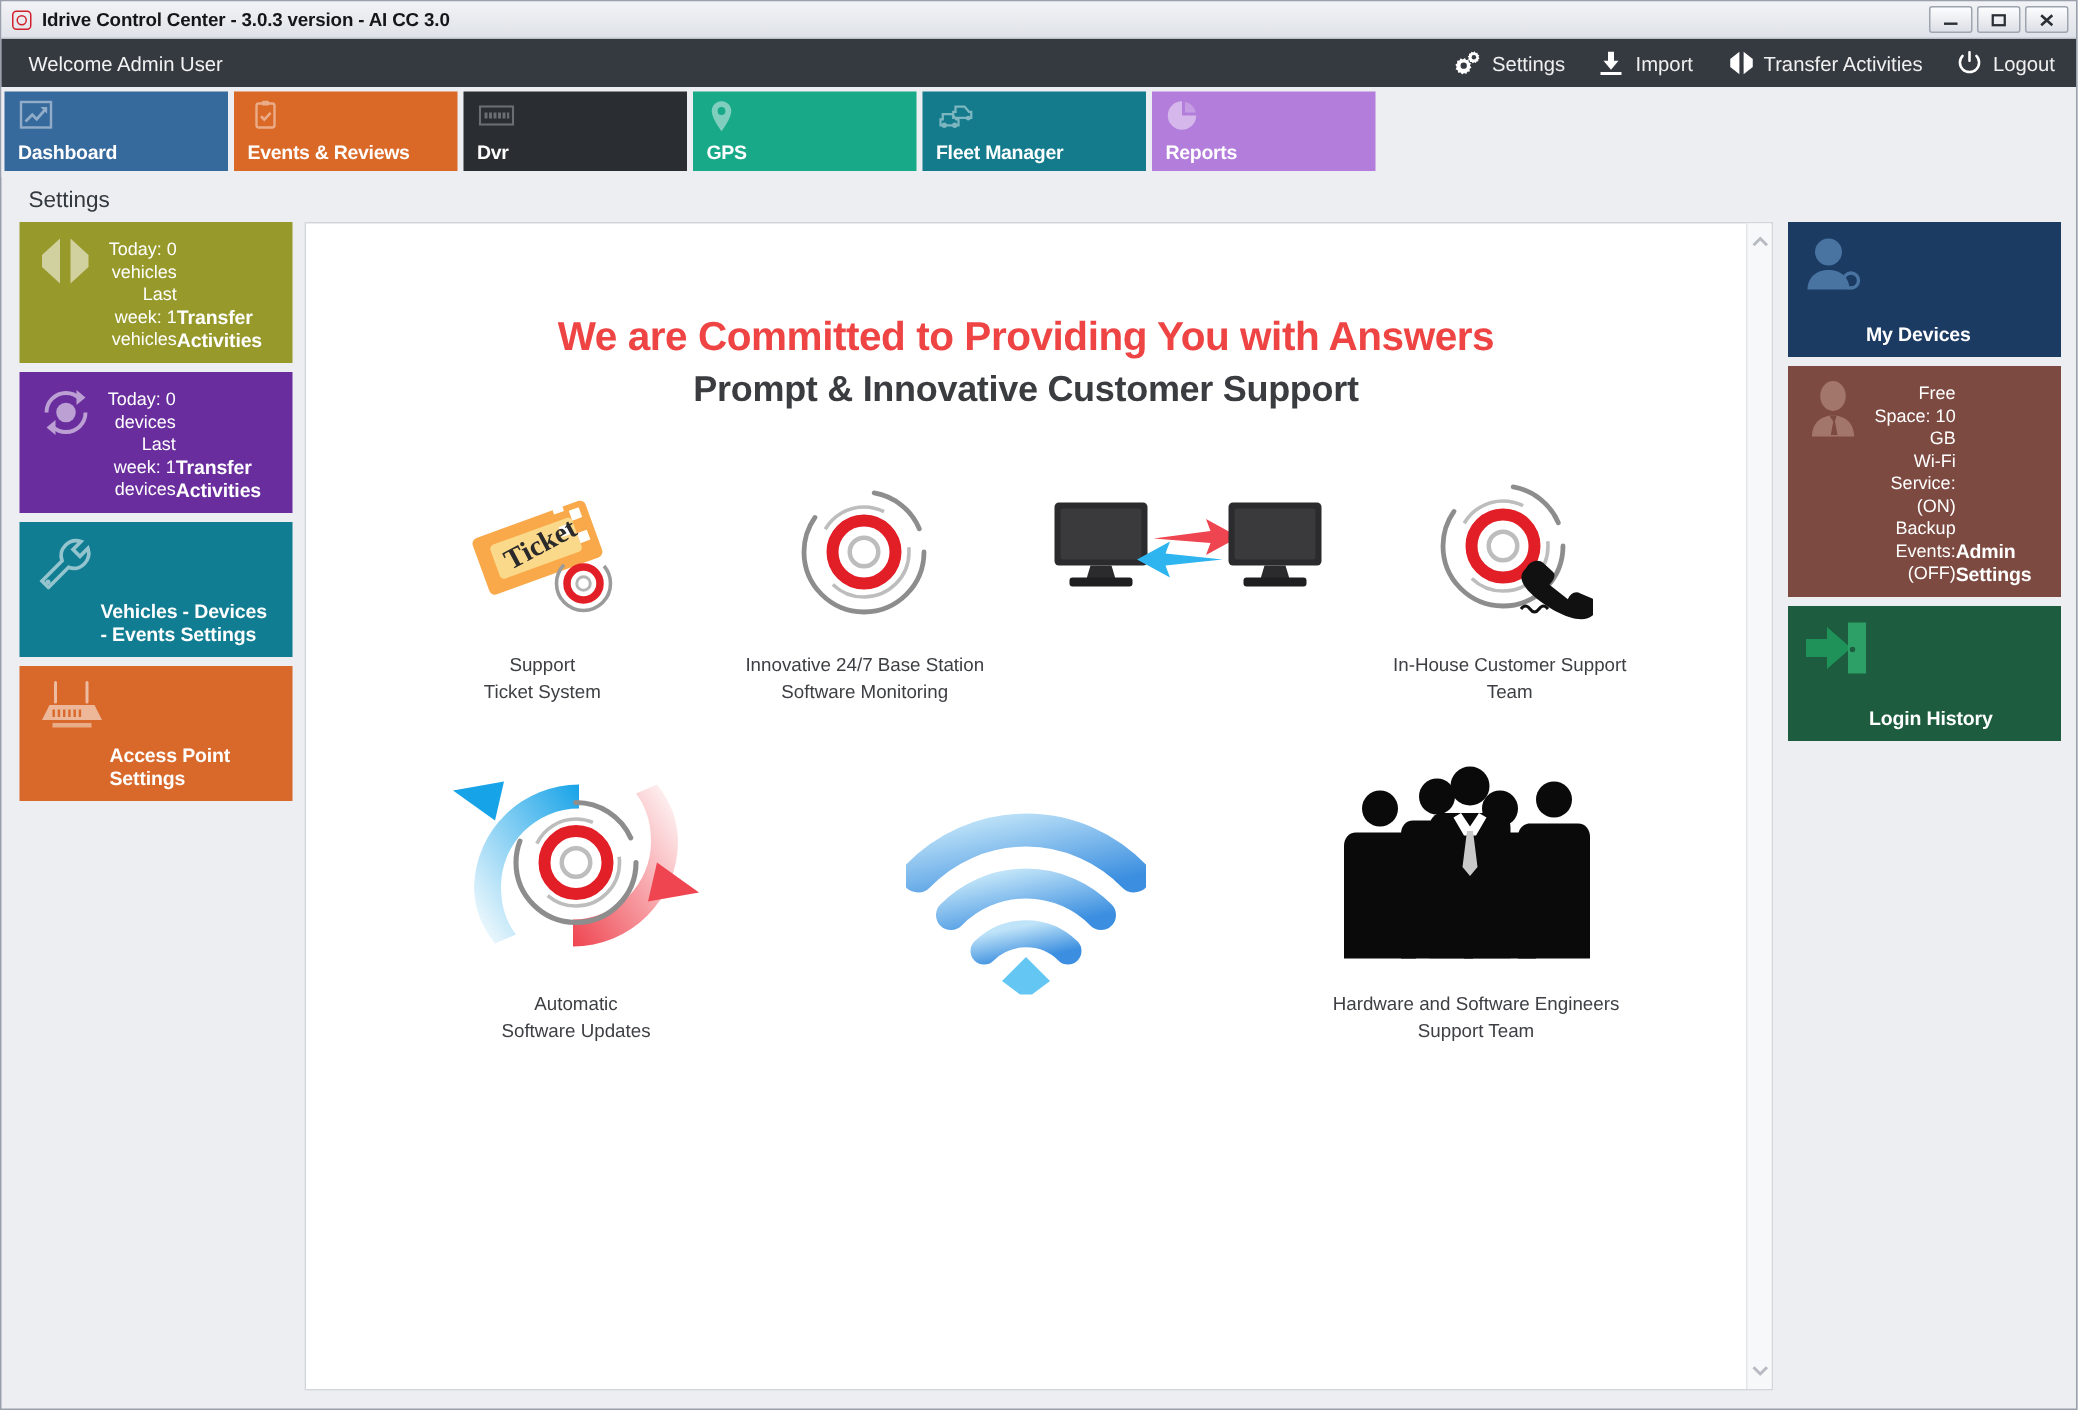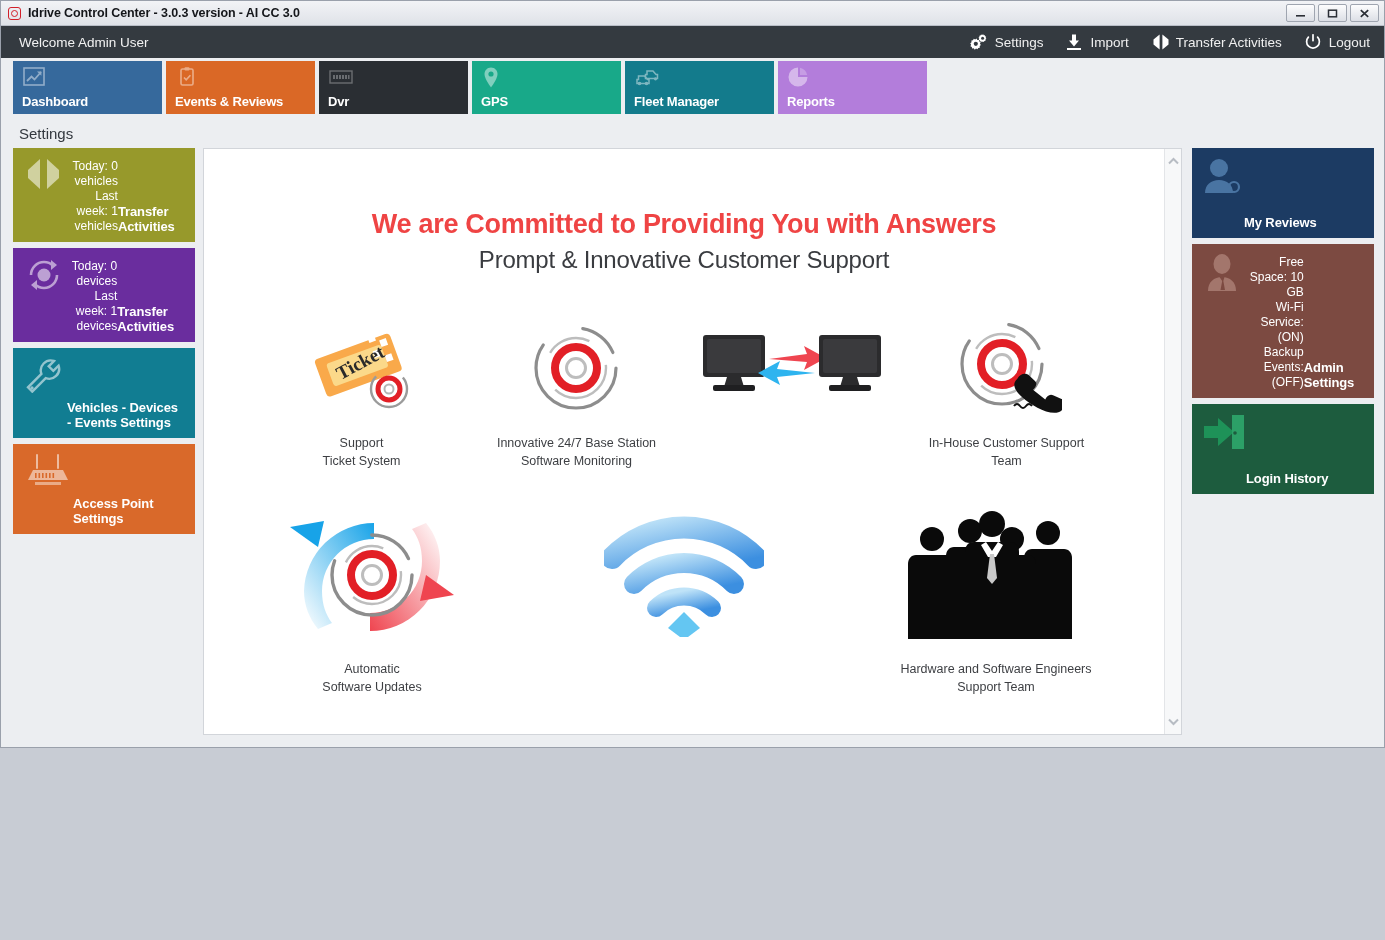--- a/index.html
+++ b/index.html
@@ -6,21 +6,21 @@
   html, body {
     width: 1385px; height: 940px;
     font-family: "Liberation Sans", sans-serif;
     background: #c8ccd4;
     overflow: hidden;
   }
 
   
   #app-window {
     position: absolute; left: 0; top: 0;
-    width: 1385px; height: 748px;
+    width: 1385px; height: 940px;
     background: #eceef1;
     border: 1px solid #9aa0ab;
     display: flex; flex-direction: column;
   }
 
   
   #titlebar {
     height: 25px;
     background: linear-gradient(#f2f3f6, #dfe2e8);
     border-bottom: 1px solid #b9bec7;
@@ -62,21 +62,21 @@
     padding: 0 14px 0 18px; flex: none;
     color: #ffffff;
   }
   #welcome-text { font-size: 13.5px; font-weight: 400; color: #f2f2f2; }
   #toolbar-actions { margin-left: auto; display: flex; align-items: center; gap: 22px; }
   .tb-item { display: flex; align-items: center; gap: 7px; font-size: 13.5px; color: #f0f0f0; }
   .tb-ico { width: 18px; height: 18px; display: block; }
 
   
   #navbar {
-    height: 60px; padding: 3px 0 0 12px;
+    height: 60px; padding: 3px 0 0 2px;
     display: flex; gap: 4px; flex: none;
     background: #eceef1;
   }
   .nav-tab {
     height: 53px; width: 149px;
     position: relative;
     color: #ffffff;
     padding: 5px 0 0 9px;
   }
   .nav-tab .tab-ico { opacity: 0.45; display: block; }
@@ -129,27 +129,27 @@
   #center-scroll { flex: 1; min-width: 0; position: relative; overflow: hidden; }
   #content-inner { padding: 60px 0 0 0; }
 
   #headline {
     text-align: center;
     font-size: 27px; font-weight: 700; color: #ef4444;
     letter-spacing: -0.3px;
   }
   #subheadline {
     text-align: center;
-    font-size: 24px; font-weight: 400; color: #3a3c40;
+    font-size: 24px; font-weight: 700; color: #3a3c40;
     margin-top: 6px; letter-spacing: -0.2px;
   }
 
   .feature-row { display: flex; justify-content: center; }
   #row1 { margin-top: 44px; gap: 0; }
-  #row2 { margin-top: 34px; gap: 12px; }
+  #row2 { margin-top: 34px; gap: 0; align-items: center; }
   .feature {
     width: 215px;
     display: flex; flex-direction: column; align-items: center;
   }
   #row2 .feature { width: 300px; }
   .feat-art { height: 100px; display: flex; align-items: center; justify-content: center; }
   #row2 .feat-art { height: 140px; }
   .feat-cap {
     margin-top: 16px; text-align: center;
     font-size: 12.5px; font-weight: 400; color: #3d3f43;
@@ -618,21 +618,21 @@
           <span class="tile-ico">
             <svg width="42" height="38" viewBox="0 0 42 38">
               <g fill="#6fa3d6">
                 <circle cx="17" cy="11" r="9"></circle>
                 <path d="M3 36c0-8 6-13 14-13s14 5 14 13z"></path>
               </g>
               <circle cx="32" cy="30" r="5" fill="none" stroke="#6fa3d6" stroke-width="2.2"></circle>
             </svg>
           </span>
         </div>
-        <div class="tile-name">My Reviews</div>
+        <div class="tile-name">My Devices</div>
       </div>
 
       <div class="tile tile-tall" style="background:#7c4a41">
         <div class="tile-top">
           <span class="tile-ico">
             <svg width="40" height="40" viewBox="0 0 40 40">
               <g fill="#c49a90">
                 <ellipse cx="20" cy="11" rx="8.5" ry="10"></ellipse>
                 <path d="M6 38c0-9 6-14 14-14s14 5 14 14z"></path>
               </g>

